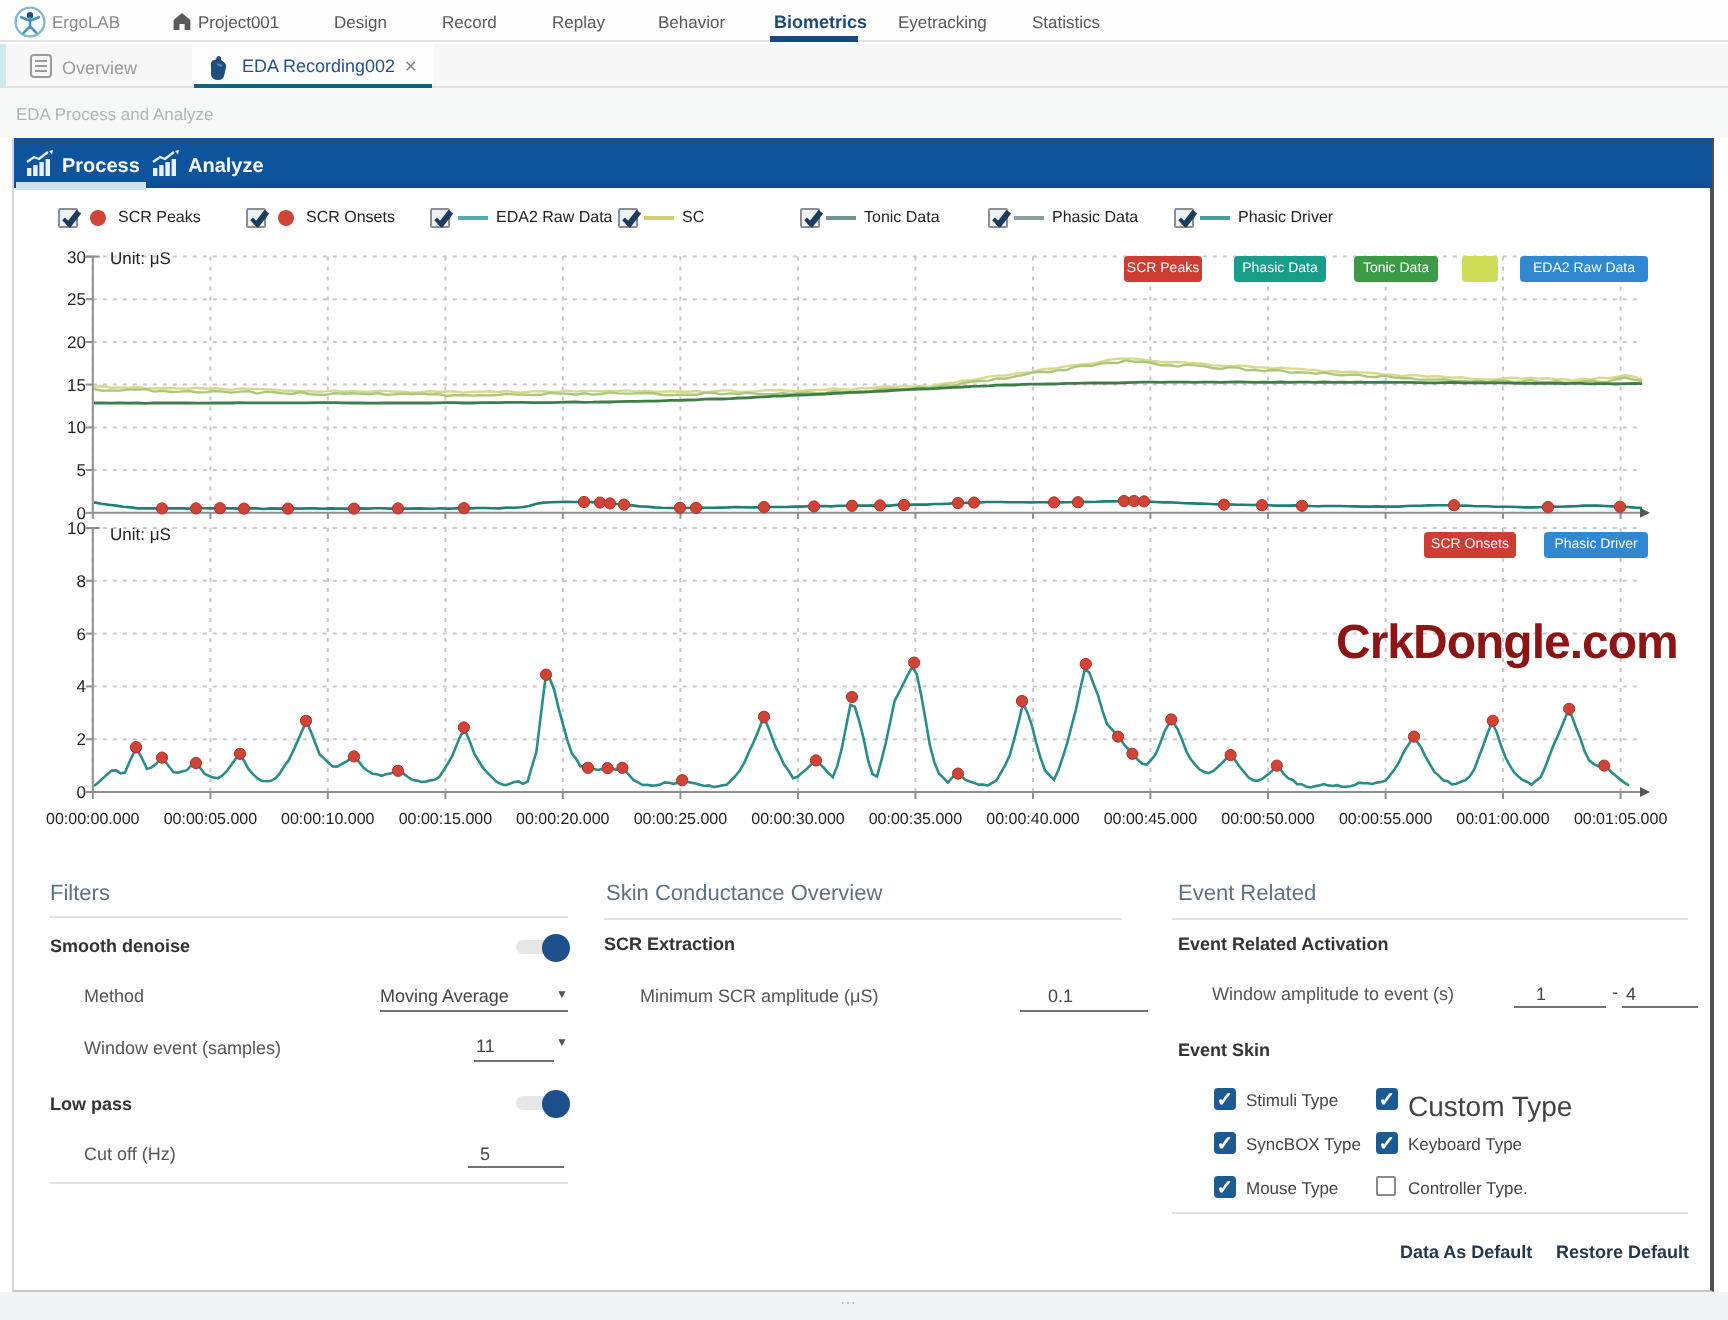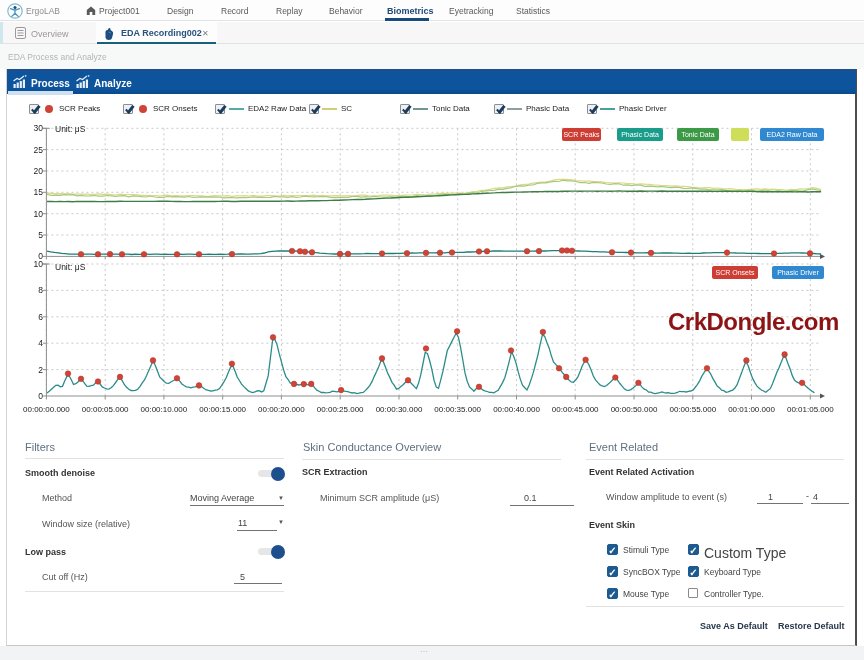--- a/index.html
+++ b/index.html
@@ -44,21 +44,21 @@
  <rect x="0.5" y="0.5" width="10" height="11" rx="1.5" fill="none" stroke="#9a9a9a"></rect>
  <line x1="2.5" y1="3.5" x2="8.5" y2="3.5" stroke="#9a9a9a"></line>
  <line x1="2.5" y1="6" x2="8.5" y2="6" stroke="#9a9a9a"></line>
  <line x1="2.5" y1="8.5" x2="8.5" y2="8.5" stroke="#9a9a9a"></line>
 </svg>
 <div class="abs" style="left:31px;top:29px;font-size:9px;color:#9a9a9a">Overview</div>
 <svg class="abs" style="left:104px;top:27px" width="10" height="14" viewBox="0 0 10 14">
  <path d="M1.5 6.5 Q1 3.5 3 3 L4 2.8 Q4.2 0.8 5.5 1 Q6.8 1.2 6.5 3 L8.5 4.5 Q9.5 5.5 9 7 L8 11 Q7.5 13 5 13 Q2 13 1.5 10.5 Z" fill="#1f4e7e"></path>
  <path d="M4.5 5 L7 6" stroke="#4788c0" stroke-width="1" fill="none"></path>
 </svg>
-<div class="abs" style="left:121px;top:28px;font-size:9px;color:#29537e;font-weight:bold">EDA Recording002</div>
+<div class="abs" style="left:121px;top:28px;font-size:9px;color:#29537e;font-weight:normal">EDA Recording002</div>
 <div class="abs" style="left:202px;top:29px;font-size:8px;color:#808080">✕</div>
 <div class="abs" style="left:97px;top:42px;width:119px;height:3px;background:#16607b"></div>
 
 <div class="abs" style="left:0;top:44px;width:864px;height:25px;background:#f7f8f8"></div>
 <div class="abs" style="left:8px;top:52px;font-size:8.5px;color:#b4b4b4">EDA Process and Analyze</div>
 
 <div class="abs" style="left:6px;top:69px;width:851px;height:577px;background:#fff;border-left:1px solid #d5d5d5;border-right:2px solid #4d4d4d;border-bottom:1px solid #c6c6c6"></div>
 
 <div class="abs" style="left:7px;top:69px;width:849px;height:25px;background:linear-gradient(#1c4f8e,#0d549c 20%,#0d549c 80%,#0a4a8d)"></div>
 <svg class="abs" style="left:13px;top:75px" width="15" height="13" viewBox="0 0 15 13">
@@ -299,21 +299,21 @@
 <div class="abs" style="left:668px;top:308px;font-size:24px;font-weight:bold;color:#8d1414;letter-spacing:-0.5px">CrkDongle.com</div>
 
 <div class="abs hdr" style="left:25px;top:441px">Filters</div>
 <div class="abs" style="left:25px;top:458px;width:259px;height:1px;background:#e2e2e2"></div>
 <div class="abs bold9" style="left:25px;top:468px">Smooth denoise</div>
 <div class="toggle" style="left:258px;top:470px"></div>
 <div class="abs lbl" style="left:42px;top:493px">Method</div>
 <div class="abs lbl" style="left:190px;top:493px;color:#444">Moving Average</div>
 <div class="abs" style="left:278px;top:495px;font-size:6px;color:#555">▼</div>
 <div class="abs" style="left:190px;top:505px;width:94px;height:1px;background:#737373"></div>
-<div class="abs lbl" style="left:42px;top:519px">Window size (relative)</div>
+<div class="abs lbl" style="left:42px;top:519px">Window event (samples)</div>
 <div class="abs lbl" style="left:238px;top:518px;color:#444">11</div>
 <div class="abs" style="left:278px;top:519px;font-size:6px;color:#555">▼</div>
 <div class="abs" style="left:237px;top:530px;width:40px;height:1px;background:#737373"></div>
 <div class="abs bold9" style="left:25px;top:547px">Low pass</div>
 <div class="toggle" style="left:258px;top:548px"></div>
 <div class="abs lbl" style="left:42px;top:572px">Cut off (Hz)</div>
 <div class="abs lbl" style="left:240px;top:572px;color:#444">5</div>
 <div class="abs" style="left:234px;top:583px;width:48px;height:1px;background:#737373"></div>
 <div class="abs" style="left:25px;top:591px;width:259px;height:1px;background:#e2e2e2"></div>
 
@@ -340,17 +340,17 @@
 <div class="abs" style="left:704px;top:545px;font-size:14px;color:#444">Custom Type</div>
 <div class="bluecb" style="left:607px;top:566px">✓</div>
 <div class="abs" style="left:623px;top:567px;font-size:8.5px;color:#444">SyncBOX Type</div>
 <div class="bluecb" style="left:688px;top:566px">✓</div>
 <div class="abs" style="left:704px;top:567px;font-size:8.5px;color:#444">Keyboard Type</div>
 <div class="bluecb" style="left:607px;top:588px">✓</div>
 <div class="abs" style="left:623px;top:589px;font-size:8.5px;color:#444">Mouse Type</div>
 <div class="abs" style="left:688px;top:588px;width:10px;height:10px;background:#fff;border:1px solid #8a8a8a;border-radius:1px"></div>
 <div class="abs" style="left:704px;top:589px;font-size:8.5px;color:#444">Controller Type.</div>
 <div class="abs" style="left:586px;top:606px;width:258px;height:1px;background:#e2e2e2"></div>
-<div class="abs" style="left:700px;top:621px;font-size:9px;font-weight:bold;color:#26374a">Save As Default</div>
+<div class="abs" style="left:700px;top:621px;font-size:9px;font-weight:bold;color:#26374a">Data As Default</div>
 <div class="abs" style="left:778px;top:621px;font-size:9px;font-weight:bold;color:#26374a">Restore Default</div>
 
 <div class="abs" style="left:0;top:646px;width:864px;height:14px;background:#f2f3f4"></div>
 <div class="abs" style="left:420px;top:647px;font-size:8px;color:#bbb">⋯</div>
 
 </body></html>

